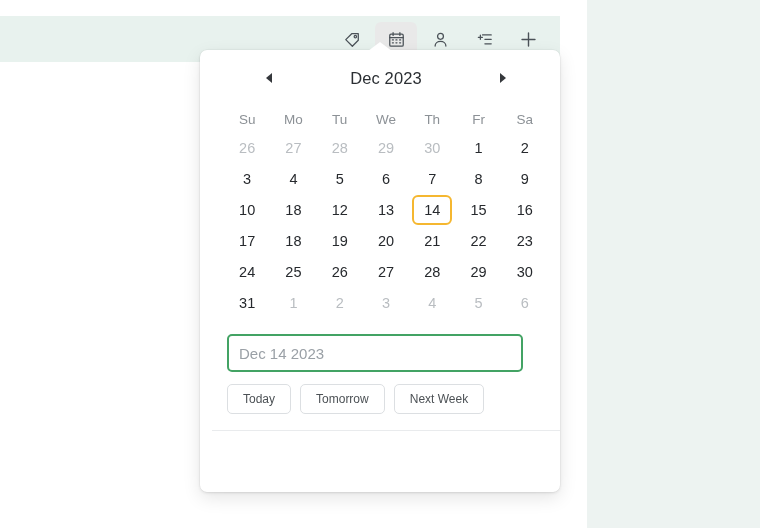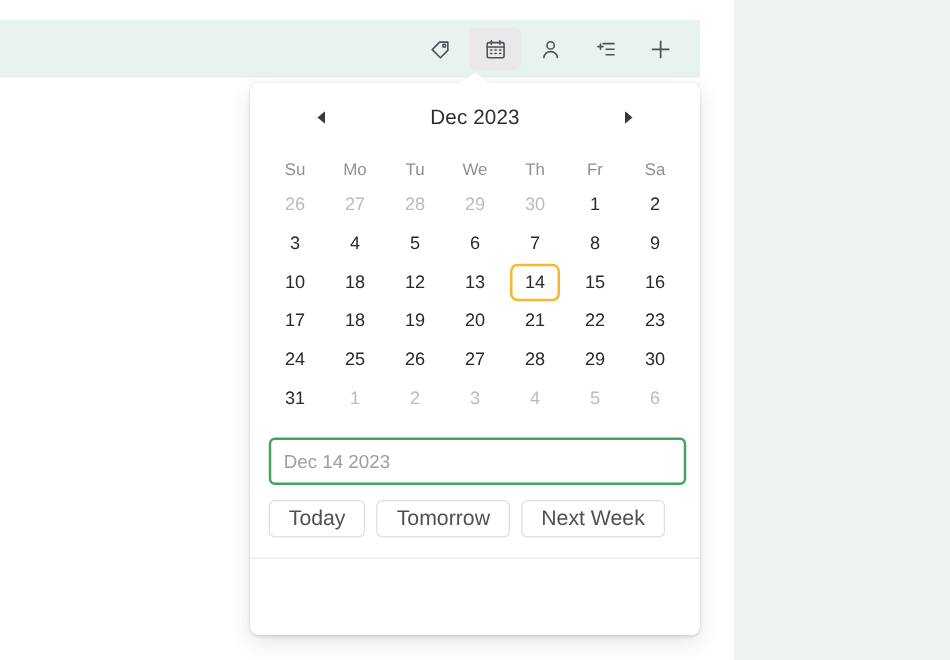--- a/index.html
+++ b/index.html
@@ -58,28 +58,29 @@
   }
   .tb-btn.active { background: #e9e9e9; }
   .tb-btn svg { display: block; }
   .tb-ico { stroke: #4b5258; stroke-width: 1.6; fill: none;
             stroke-linecap: round; stroke-linejoin: round; }
 
   
   .popup {
     position: absolute;
     left: 200px;
-    top: 66px;
+    top: 50px;
     width: 360px;
     height: 442px;
     background: #ffffff;
     border-radius: 7px;
     box-shadow: 0 1px 3px rgba(0,0,0,0.10),
                 0 6px 18px rgba(0,0,0,0.10),
                 0 0 0 0.5px rgba(0,0,0,0.04);
+    padding-left: 12px;
   }
   .popup-notch {
     position: absolute;
     left: 168px;
     top: -8px;
     width: 24px;
     height: 9px;
     background: #ffffff;
     clip-path: polygon(50% 0%, 100% 100%, 0% 100%);
     filter: drop-shadow(0 -1px 0.5px rgba(0,0,0,0.05));
@@ -155,21 +156,21 @@
     height: 30px;
     border: 2px solid #f5b730;
     border-radius: 6px;
   }
   .cal-cell .num { position: relative; z-index: 1; }
   .cal-cell.day { cursor: pointer; }
 
   
   .inp-wrap { padding: 16px 15px 0 15px; }
   .date-input {
-    width: 334px;
+    width: 296px;
     height: 38px;
     border: 2px solid #43a364;
     border-radius: 5px;
     padding: 0 10px;
     font-size: 15px;
     font-family: "Liberation Sans", sans-serif;
     color: #7f1d1d;
     outline: none;
     background: #fff;
   }
@@ -181,21 +182,21 @@
     gap: 9px;
     padding: 12px 15px 0 15px;
   }
   .quick-btn {
     height: 30px;
     padding: 0 15px;
     border: 1px solid #dcdfe2;
     border-radius: 5px;
     background: #ffffff;
     color: #4c5155;
-    font-size: 17px;
+    font-size: 12px;
     font-family: "Liberation Sans", sans-serif;
     cursor: pointer;
     white-space: nowrap;
   }
 
   
   .divider {
     margin-top: 16px;
     height: 1px;
     background: #e9ebed;

